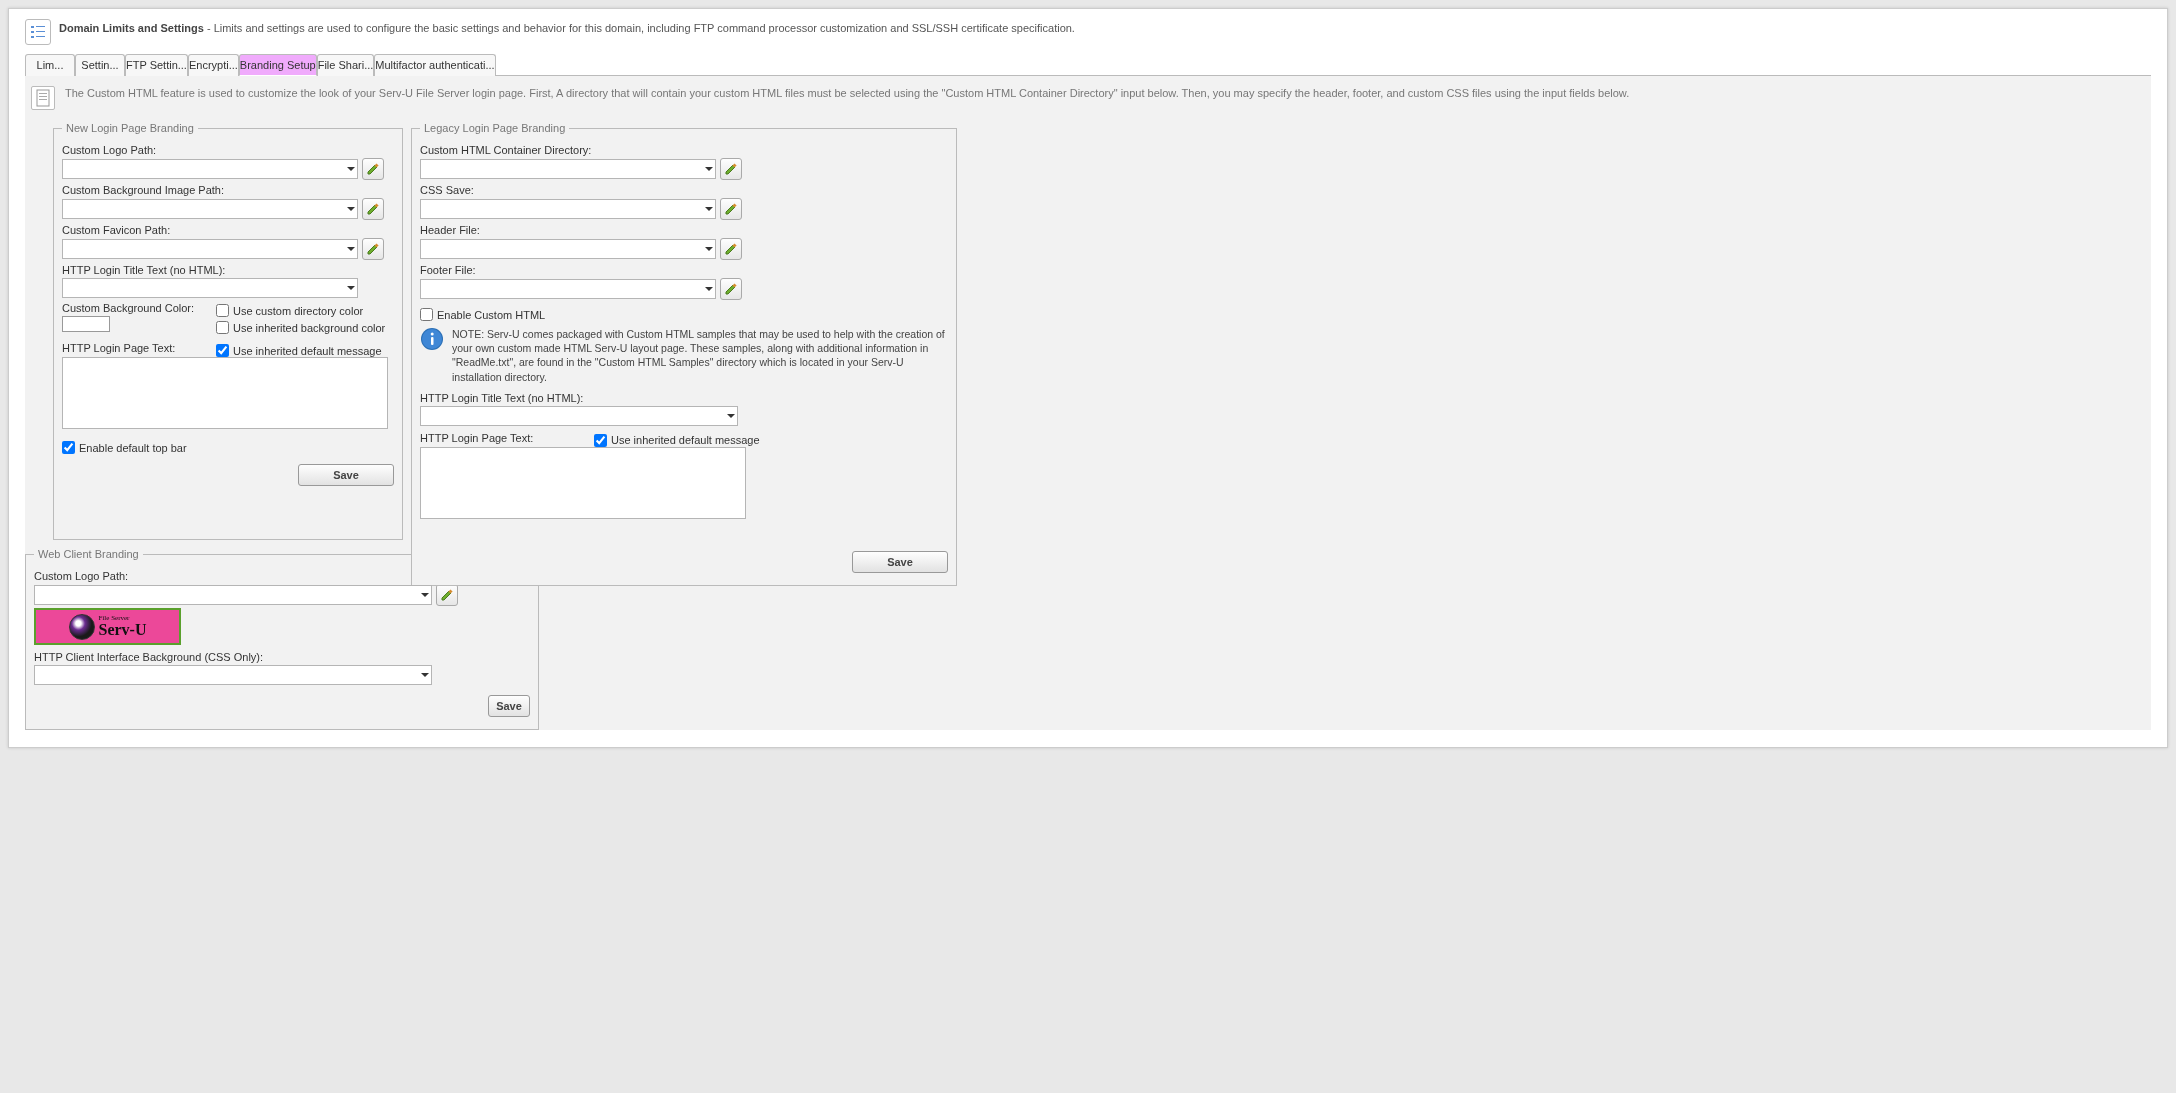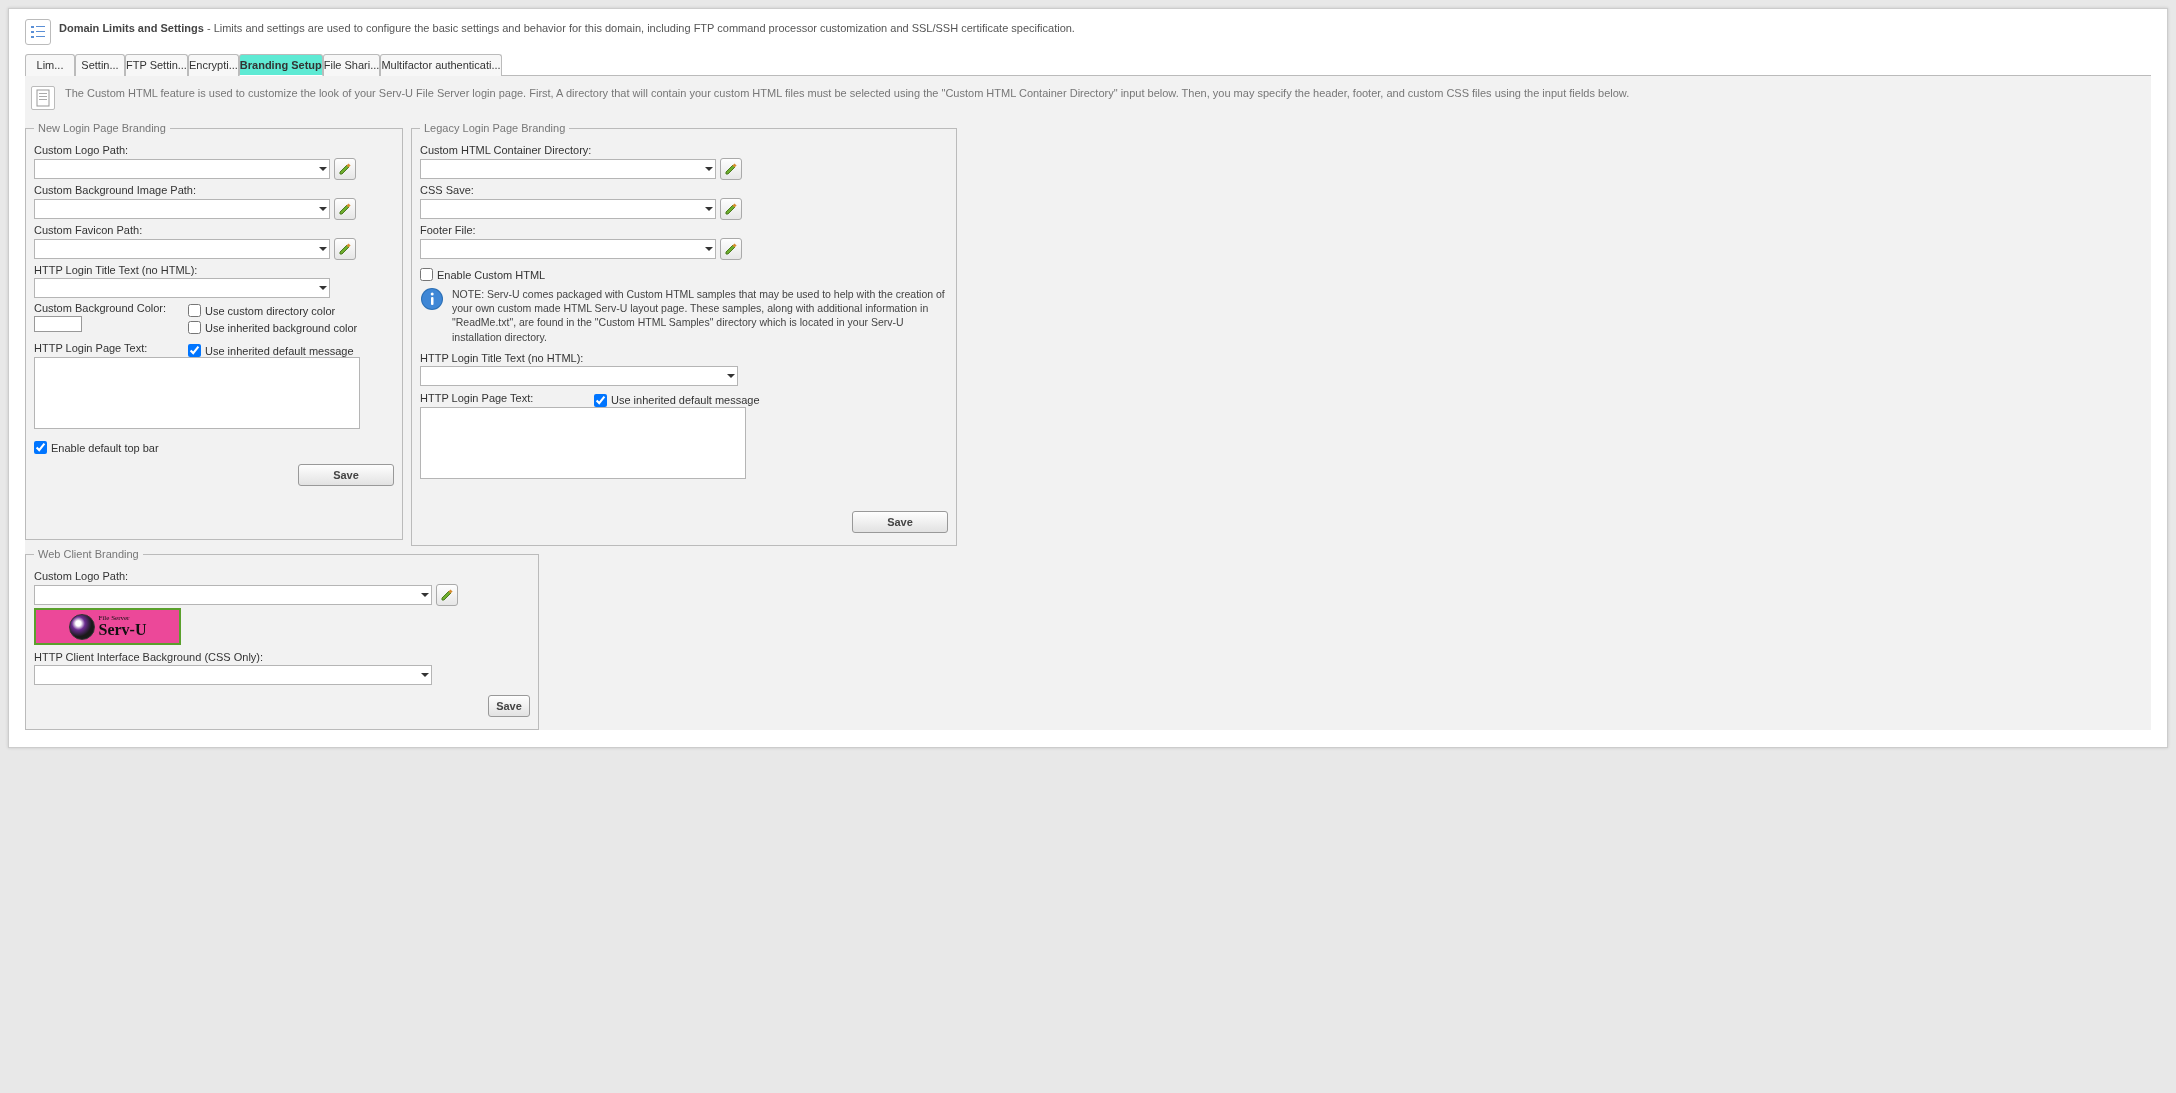--- a/index.html
+++ b/index.html
@@ -52,23 +52,23 @@
   cursor: default;
   white-space: nowrap;
   position: relative;
   top: 1px;
   border-top-left-radius: 3px;
   border-top-right-radius: 3px;
   min-width: 50px;
   text-align: center;
 }
 .tab.active {
-  background: #5eead4;
+  background: #f0abfc;
   border-bottom: 1px solid #fff;
-  font-weight: bold;
+  font-weight: normal;
 }
 .tab-content {
   border: none;
   background: #f2f2f2;
   padding: 8px 0 0;
 }
 .intro-box {
   display: flex;
   align-items: flex-start;
   margin-bottom: 10px;
@@ -246,21 +246,21 @@
           <rect x="7" y="12" width="8" height="1" fill="#aaa"></rect>
         </svg>
       </div>
       <div class="intro-text">The Custom HTML feature is used to customize the look of your Serv-U File Server login page. First, A directory that will contain your custom HTML files must be selected using the "Custom HTML Container Directory" input below. Then, you may specify the header, footer, and custom CSS files using the input fields below.</div>
     </div>
 
     <div class="columns">
 
       <div class="column" style="width:378px">
 
-        <fieldset style="min-height:418px; position:relative;">
+        <fieldset style="min-height:418px; position:relative;margin-left:28px;">
           <legend>New Login Page Branding</legend>
 
           <div class="form-row">
             <span class="form-label">Custom Logo Path:</span>
             <div class="combo-row">
               <div class="combo">
                 <input style="width: 296px;">
                 <span class="arrow"></span>
               </div>
               <div class="icon-btn">
@@ -426,20 +426,35 @@
               </div>
               <div class="icon-btn">
                 <svg width="14" height="14" viewBox="0 0 14 14">
                     <path d="M2 10 L9 3 L11 5 L4 12 L2 12 Z" fill="#6fae2e" stroke="#4a7a1e"></path>
                     <rect x="9" y="2" width="3" height="3" transform="rotate(45 10.5 3.5)" fill="#d68b2e"></rect>
                   </svg>
               </div>
             </div>
           </div>
 
+          <div class="form-row">
+            <span class="form-label">Header File:</span>
+            <div class="combo-row">
+              <div class="combo">
+                <input style="width: 296px;">
+                <span class="arrow"></span>
+              </div>
+              <div class="icon-btn">
+                <svg width="14" height="14" viewBox="0 0 14 14">
+                    <path d="M2 10 L9 3 L11 5 L4 12 L2 12 Z" fill="#6fae2e" stroke="#4a7a1e"></path>
+                    <rect x="9" y="2" width="3" height="3" transform="rotate(45 10.5 3.5)" fill="#d68b2e"></rect>
+                  </svg>
+              </div>
+            </div>
+          </div>
 
           <div class="form-row">
             <span class="form-label">Footer File:</span>
             <div class="combo-row">
               <div class="combo">
                 <input style="width: 296px;">
                 <span class="arrow"></span>
               </div>
               <div class="icon-btn">
                 <svg width="14" height="14" viewBox="0 0 14 14">

